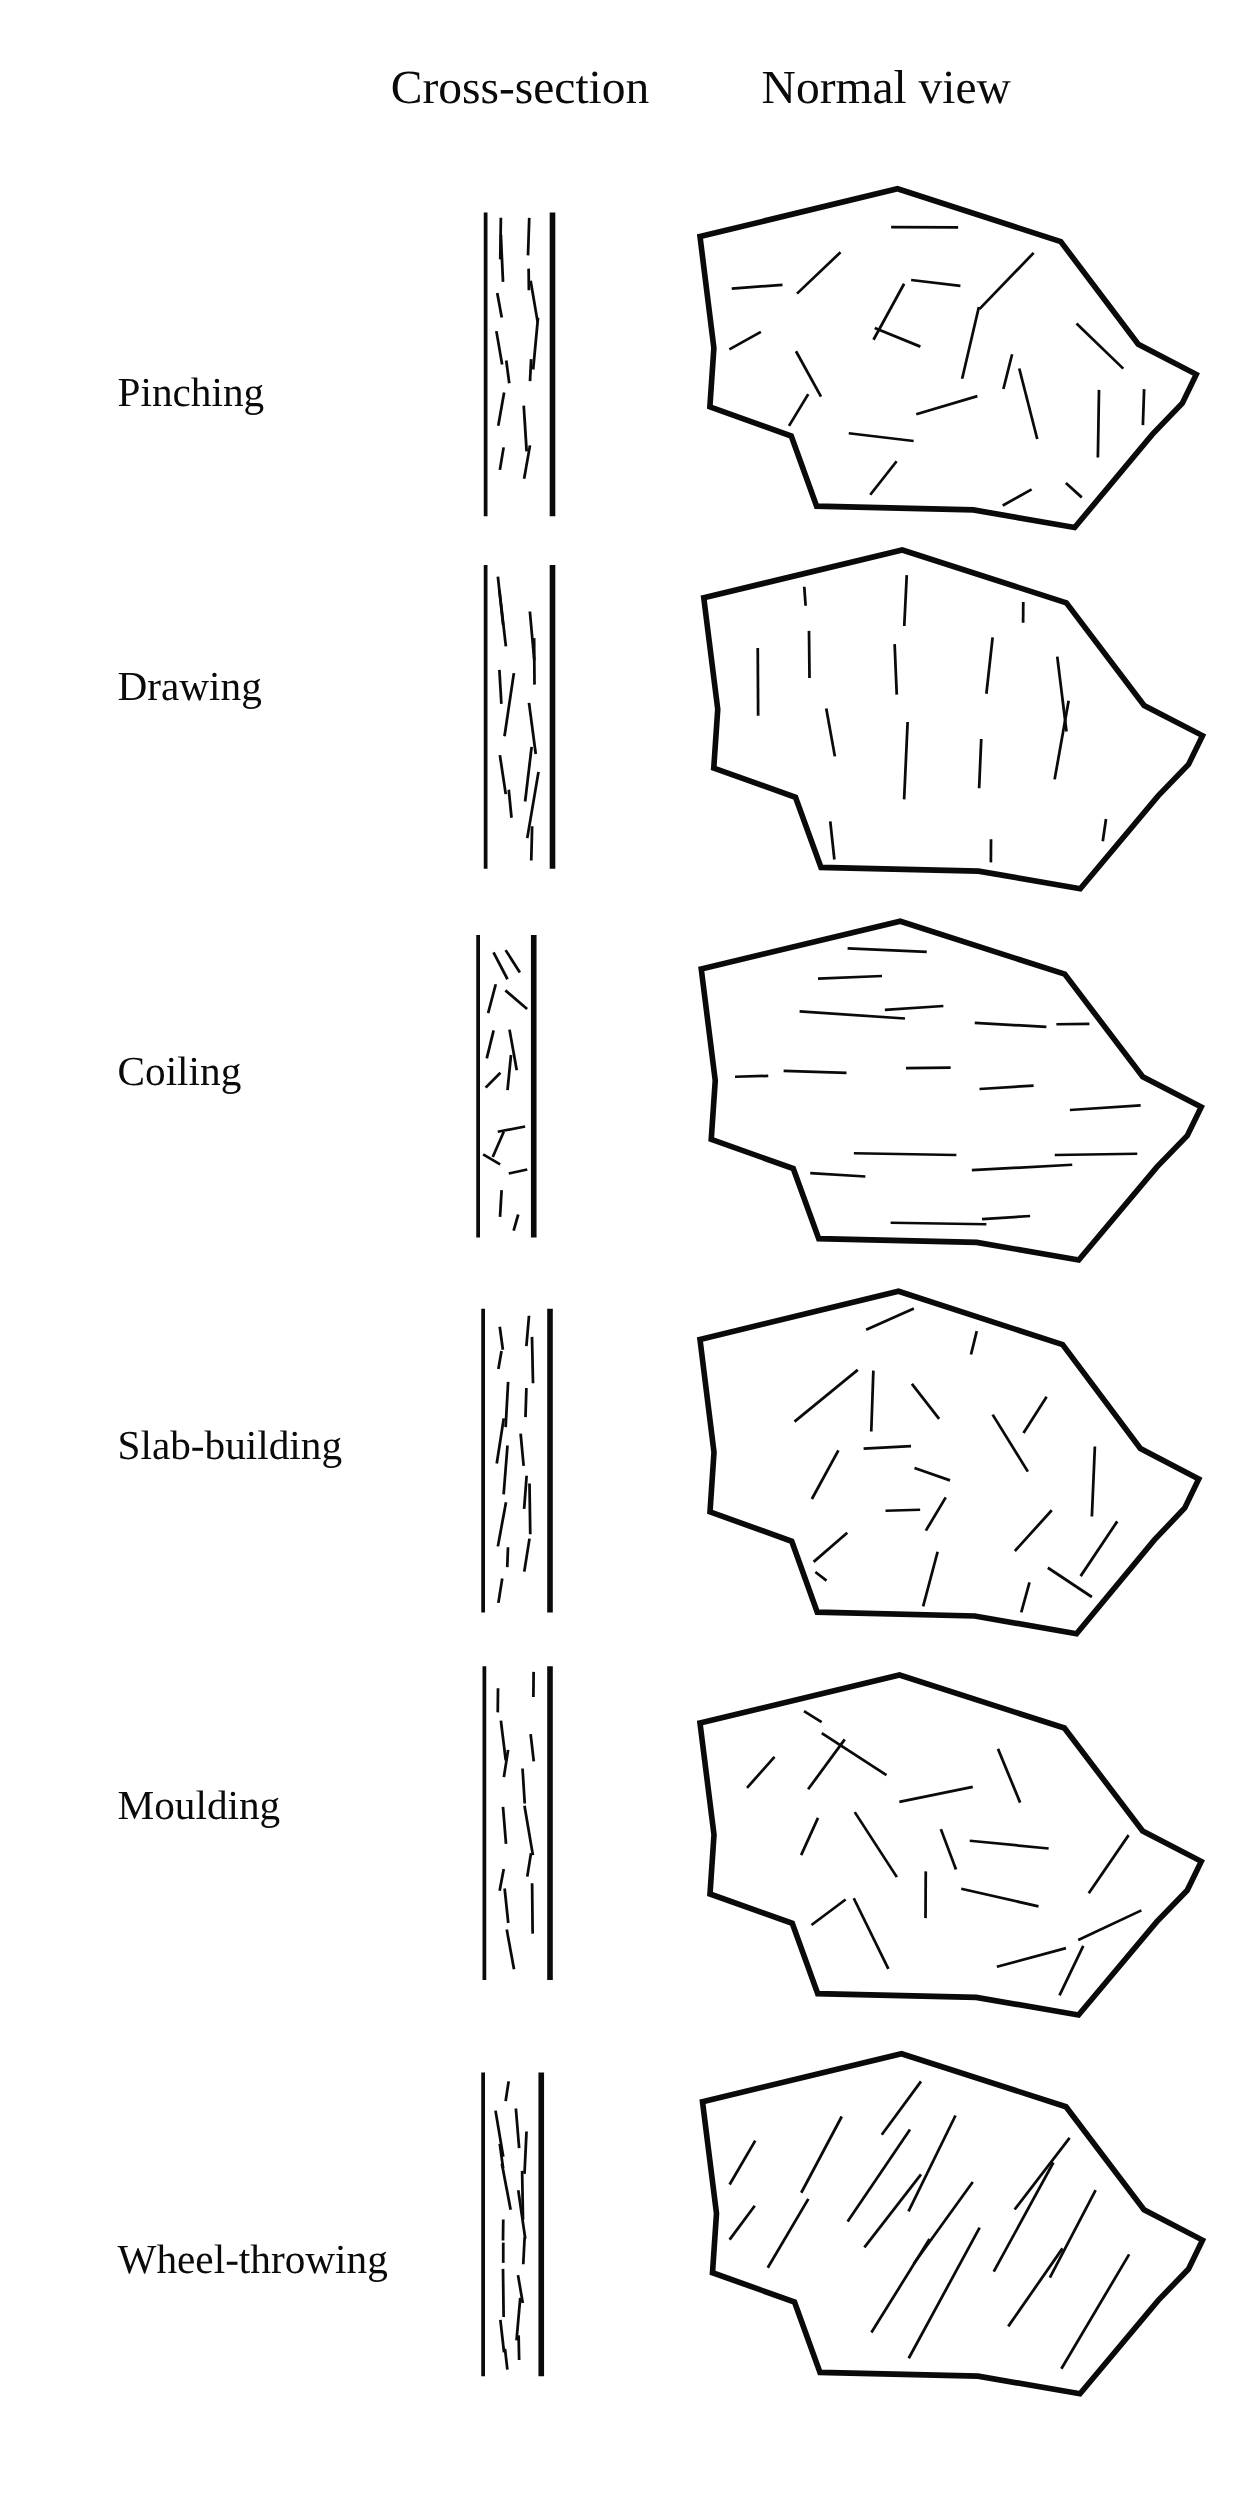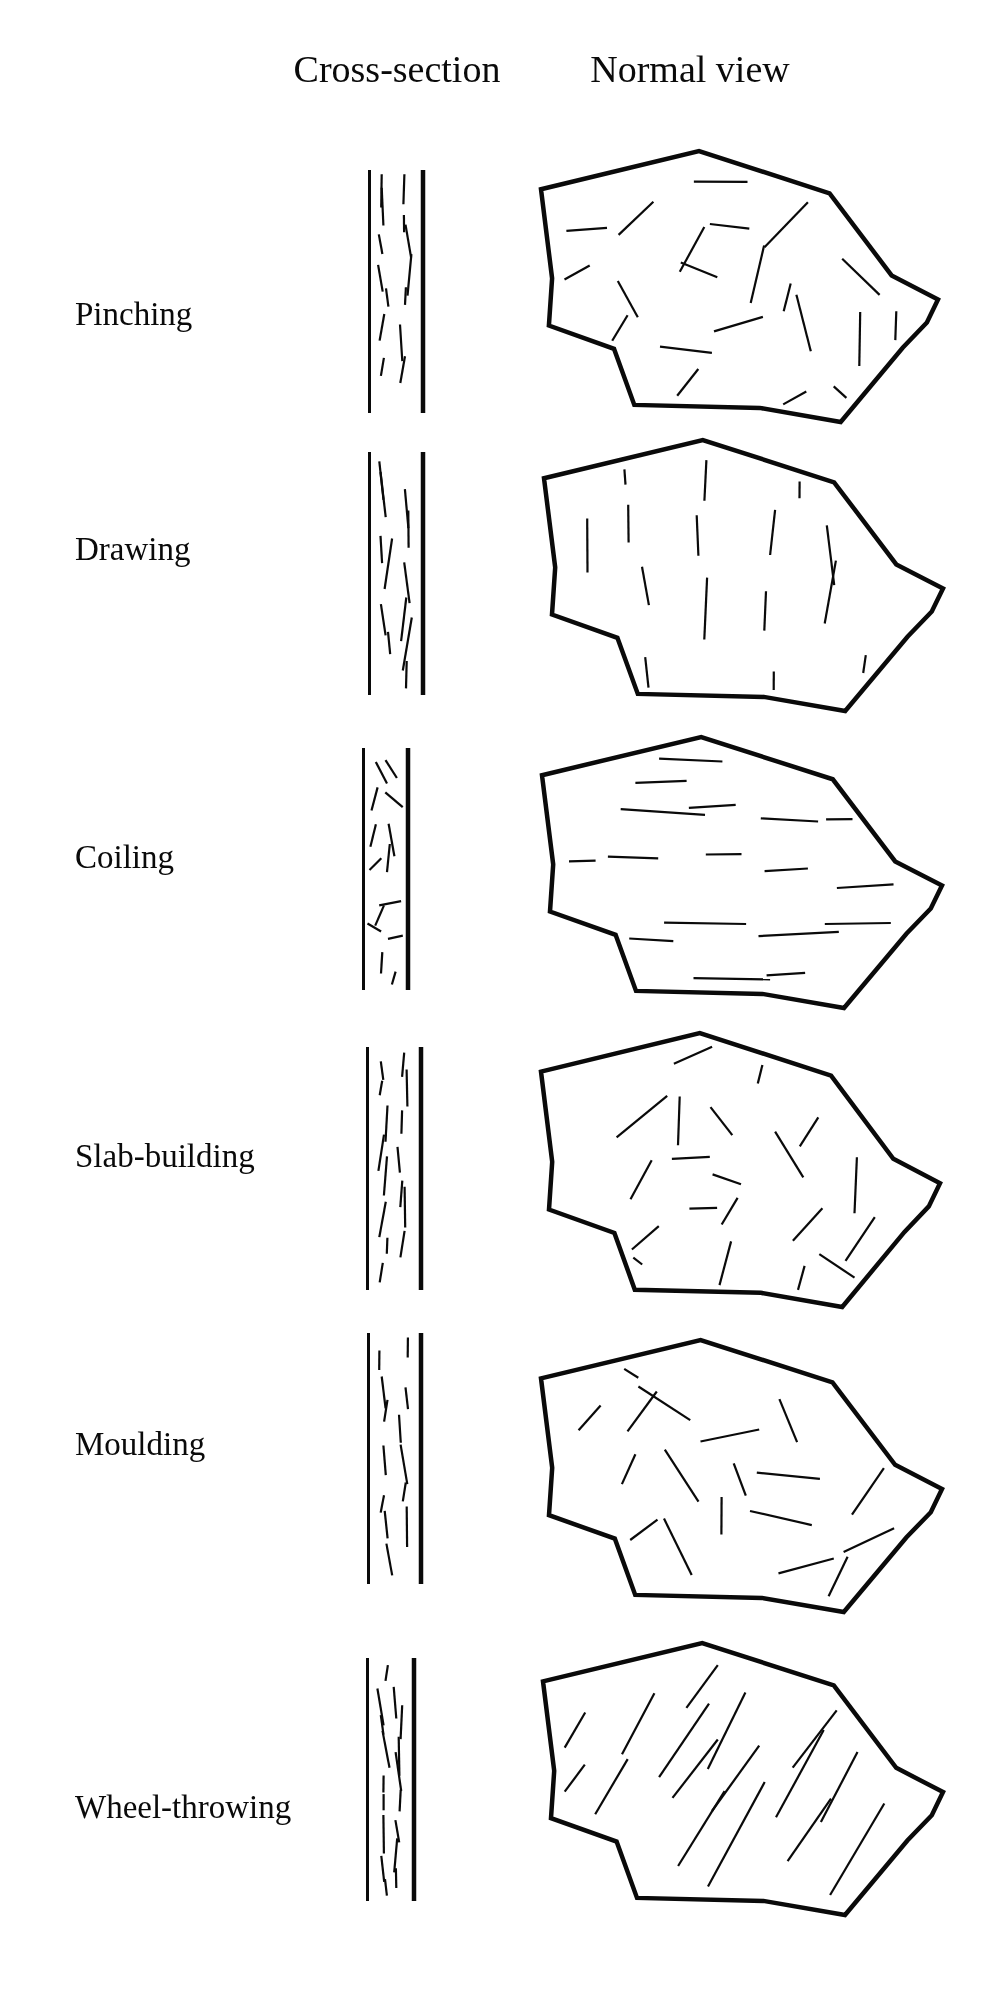--- a/index.html
+++ b/index.html
@@ -8,20 +8,21 @@
     background: #ffffff;
     width: 1005px;
     height: 2000px;
     overflow: hidden;
   }
   .canvas {
     position: relative;
     width: 814px;
     height: 2000px;
     background: #ffffff;
+    padding-left: 19px;
   }
   svg {
     display: block;
   }
   svg text {
     font-family: "Liberation Serif", "DejaVu Serif", serif;
     fill: #0a0a0a;
   }
   .header-text {
     font-size: 38px;

